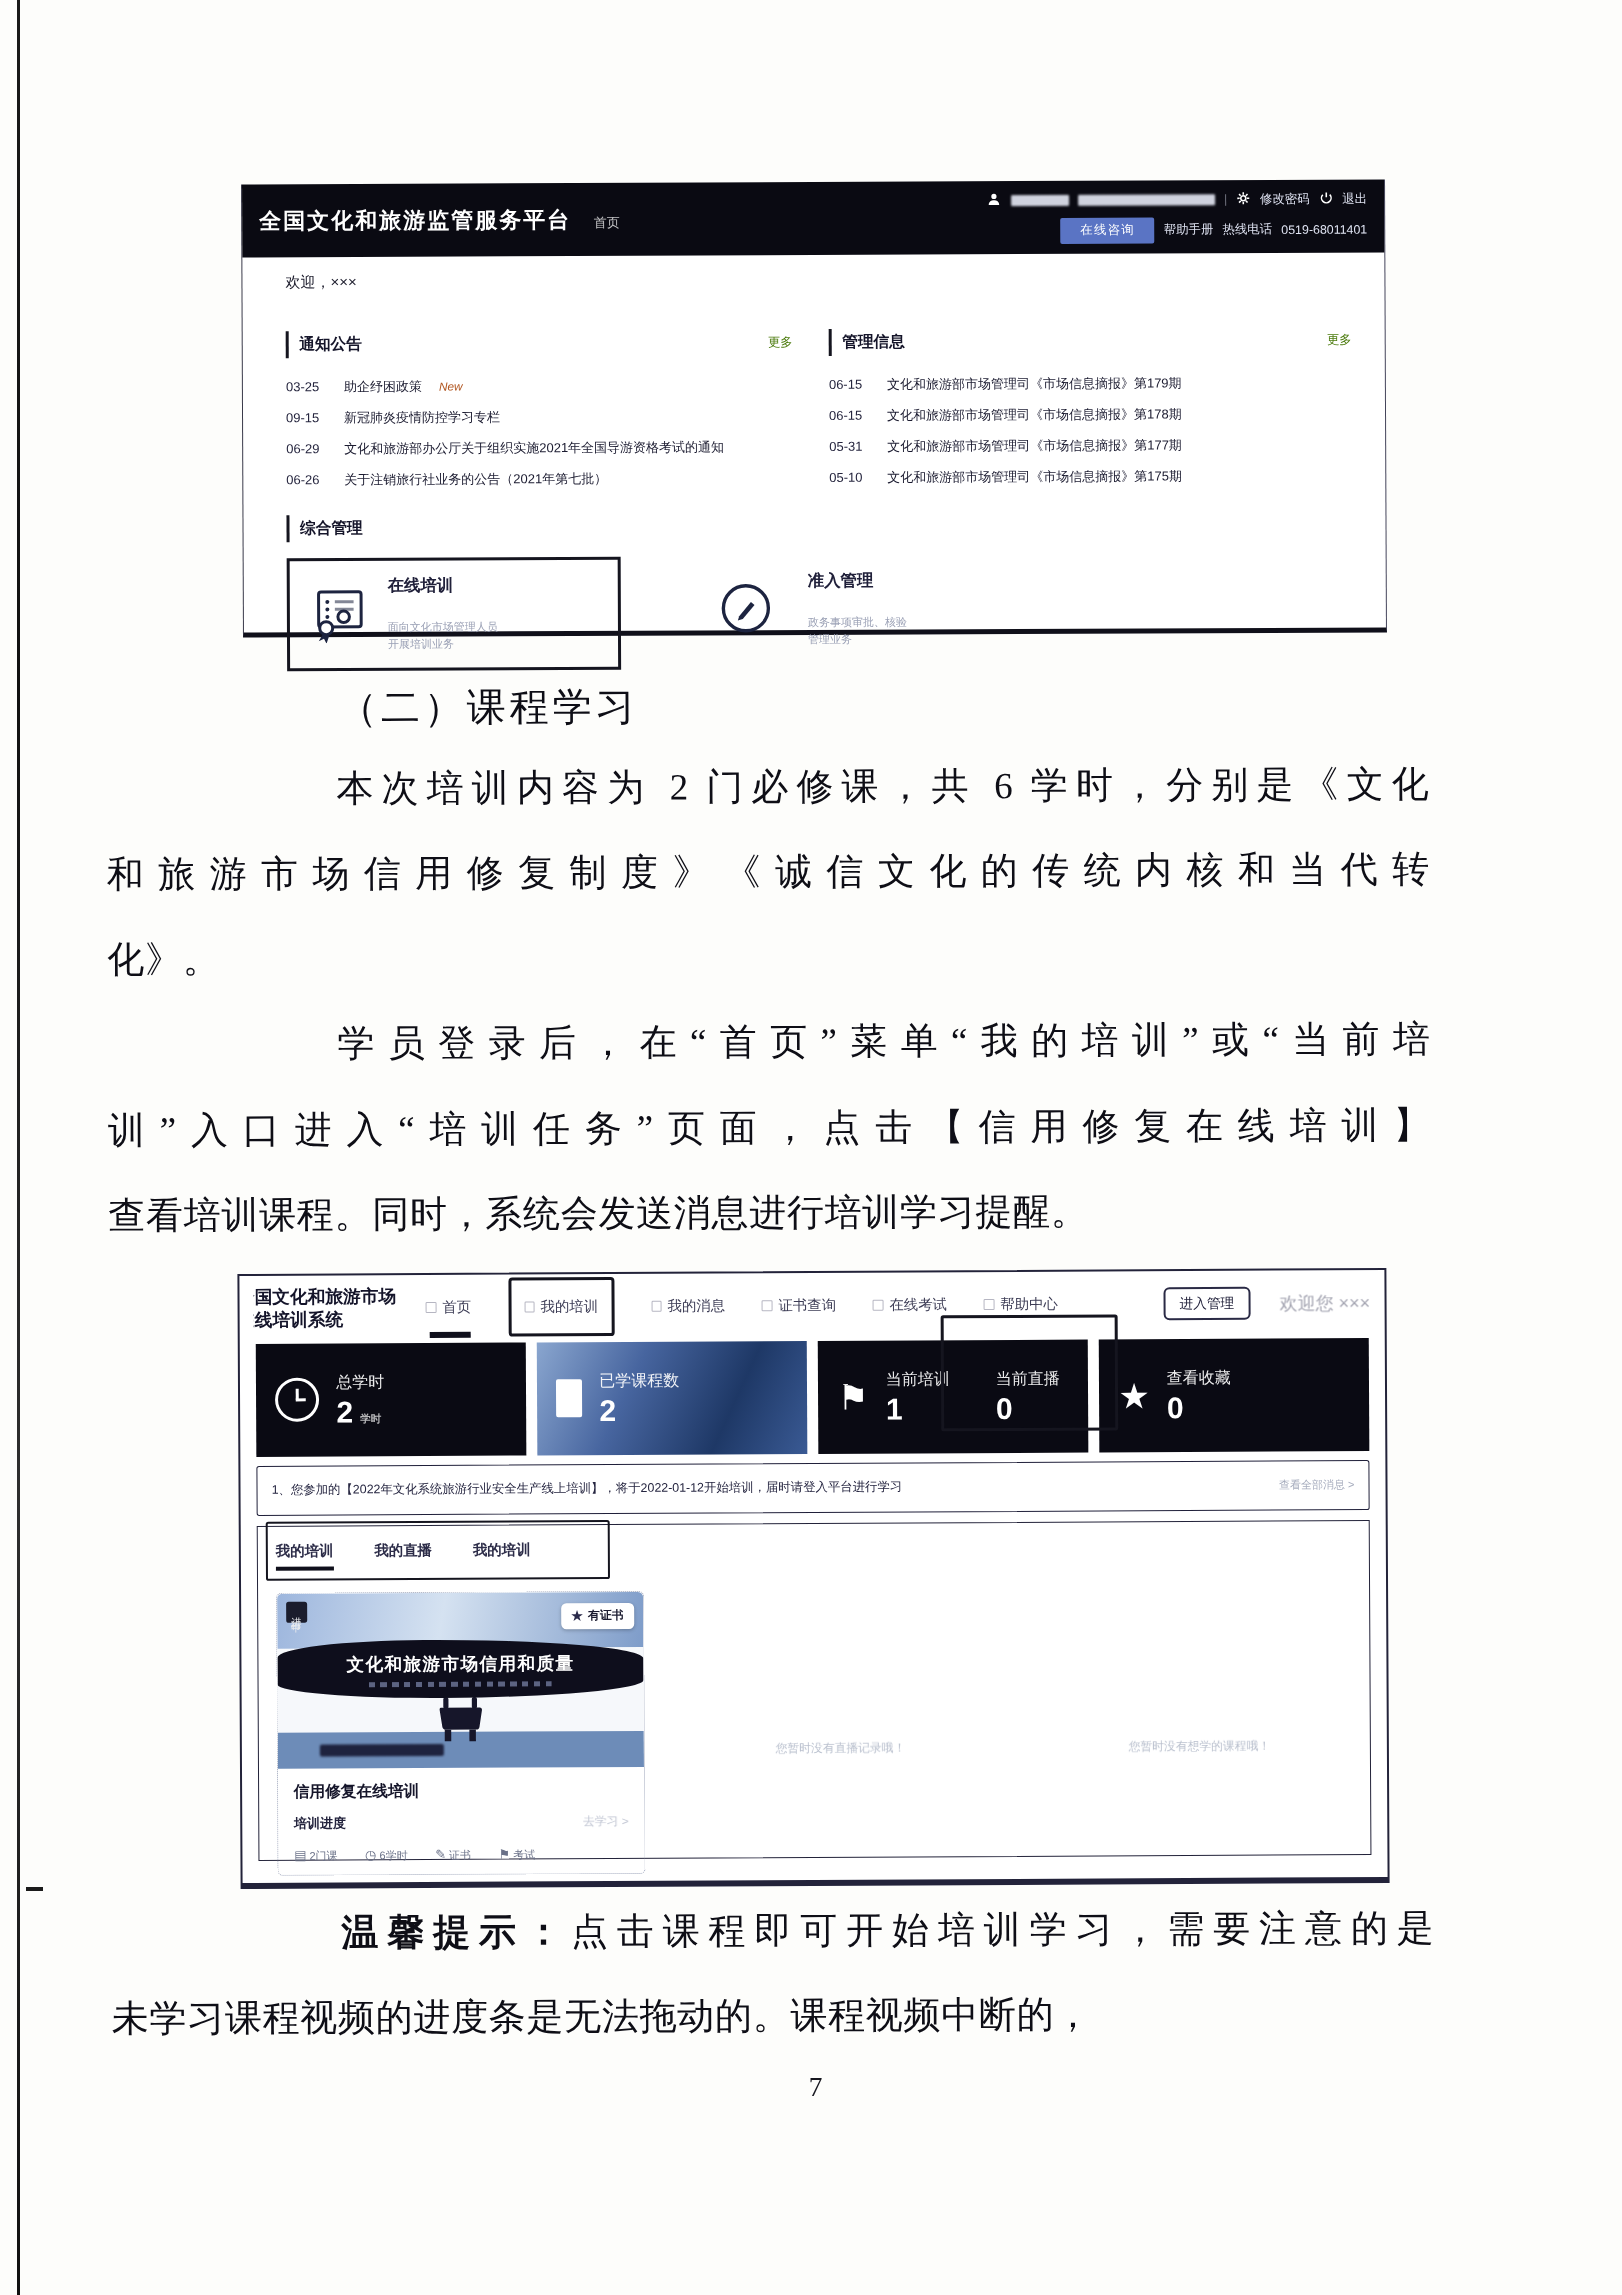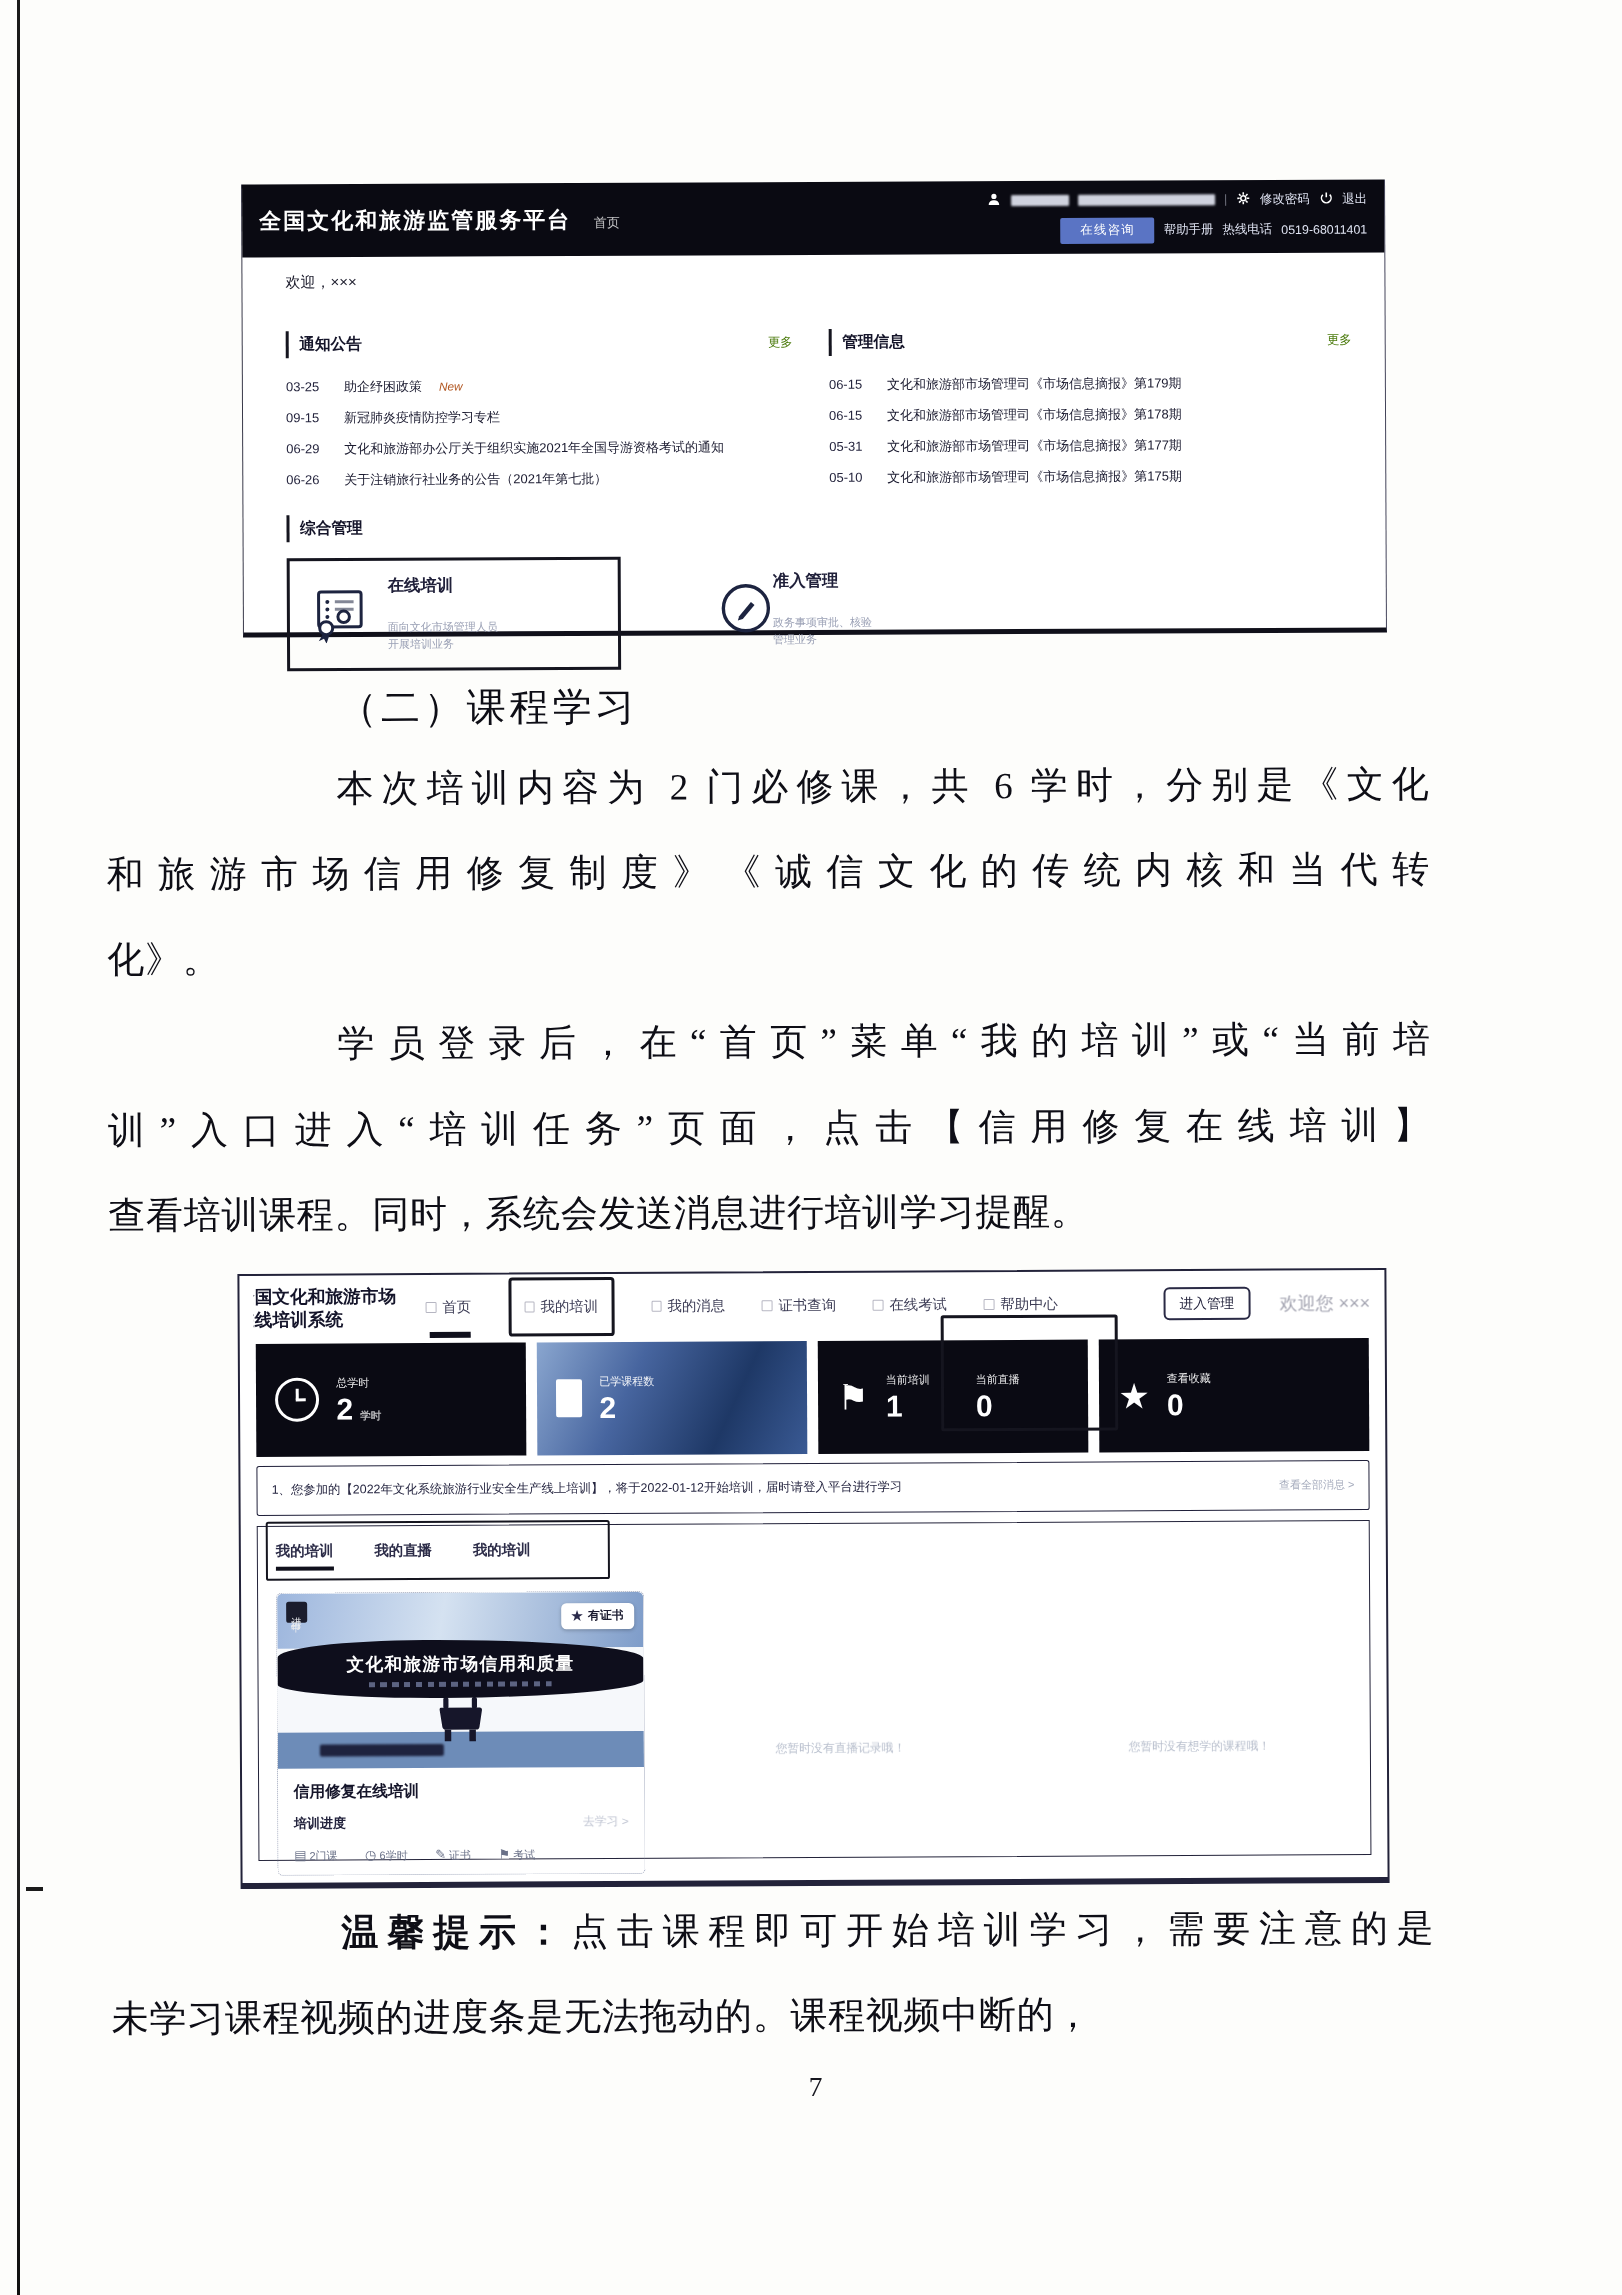--- a/index.html
+++ b/index.html
@@ -41,21 +41,21 @@
             padding-left:10.5px;font-size:15.7px;font-weight:bold;color:#15152a;height:27.5px;}
   .more{font-size:12.4px;color:#4d7c0f;font-weight:normal;}
   .list{margin-top:13px;}
   .lrow{display:flex;gap:17px;font-size:13px;color:#1b1b30;height:31px;align-items:center;}
   .ldate{color:#25253e;flex:0 0 41px;}
   .lnew{color:#b0541e;font-style:italic;font-size:11.8px;}
   .comp-head{margin-top:19.6px;width:151px;}
   .s1-cards{display:flex;align-items:flex-start;gap:98px;margin-top:15.7px;}
   .card-train{border:3.9px solid #15151f;width:334px;padding:14.4px 19.6px;display:flex;gap:18.3px;
               align-items:center;box-sizing:border-box;}
-  .card-admit{display:flex;gap:0;align-items:center;padding-top:14.4px;}
+  .card-admit{display:flex;gap:35px;align-items:center;padding-top:14.4px;}
   .card-title{font-size:16.4px;font-weight:bold;color:#20203a;}
   .card-desc{font-size:11px;color:#9aa0b5;margin-top:22px;line-height:1.55;}
 
   
   .s2{position:absolute;left:239px;top:1271px;width:1149px;height:615px;background:#fff;
       border:2px solid #23233a;border-bottom-width:6.5px;box-sizing:border-box;transform:rotate(-0.3deg);}
   .s2-header{height:65px;display:flex;align-items:center;padding:0 14.4px;}
   .s2-logo{width:147px;overflow:hidden;flex:0 0 auto;}
   .s2-logo-inner{margin-left:-17px;font-weight:bold;font-size:17.7px;color:#14142a;line-height:1.25;white-space:nowrap;}
   .s2-nav{display:flex;align-items:center;gap:37px;margin-left:25px;font-size:14.4px;color:#3c3c55;}
@@ -63,21 +63,21 @@
   .nav-ico{width:8.5px;height:8.5px;border:1.3px solid #7a7a90;border-radius:1.3px;opacity:.55;flex:0 0 auto;}
   .nav-active::after{content:"";position:absolute;left:3.9px;bottom:-21px;height:5.9px;width:41px;background:#10101c;}
   .nav-boxed{border:3.3px solid #15151f;border-radius:3.9px;padding:17px 13px;margin:-17px 0;}
   .s2-right{margin-left:auto;display:flex;align-items:center;gap:29px;}
   .btn-admin{border:2px solid #2a2a45;border-radius:6px;padding:5.2px 14.4px;font-size:13.7px;color:#20203a;white-space:nowrap;}
   .s2-welcome{font-size:18px;color:#55566e;opacity:.55;white-space:nowrap;filter:blur(0.7px);}
   .s2-stats{display:flex;gap:10.5px;padding:0 15.7px;margin-top:2.6px;height:113px;}
   .stat{flex:1;display:flex;align-items:center;gap:17px;padding:0 19.6px;color:#fff;}
   .stat-dark{background:#0a0a13;}
   .stat-photo{background:linear-gradient(115deg,#8aa6cf 0%,#47659f 35%,#1e3866 70%,#3a5a94 100%);}
-  .stat-label{font-size:11px;opacity:.92;}
+  .stat-label{font-size:16px;opacity:.92;}
   .stat-value{font-size:30px;font-weight:bold;margin-top:3.9px;line-height:1;}
   .stat-unit{font-size:10.5px;opacity:.7;margin-left:7px;}
   .stat-pair{display:flex;gap:46px;}
   .ico-clock{width:38px;height:38px;border:3.9px solid #fff;border-radius:50%;position:relative;flex:0 0 auto;}
   .ico-clock::before{content:"";position:absolute;left:50%;top:50%;width:2.6px;height:11px;background:#fff;transform:translate(-50%,-100%);}
   .ico-clock::after{content:"";position:absolute;left:50%;top:50%;width:9.8px;height:2.6px;background:#fff;transform:translate(-1.3px,-1.3px);}
   .ico-book{width:26px;height:38px;background:#fff;border-radius:2px;flex:0 0 auto;}
   .glyph{font-size:35px;line-height:1;flex:0 0 auto;}
   .anno-stat{position:absolute;left:701px;top:43px;width:171px;height:110px;border:3.3px solid #15151f;
              border-radius:2.6px;pointer-events:none;z-index:6;}

